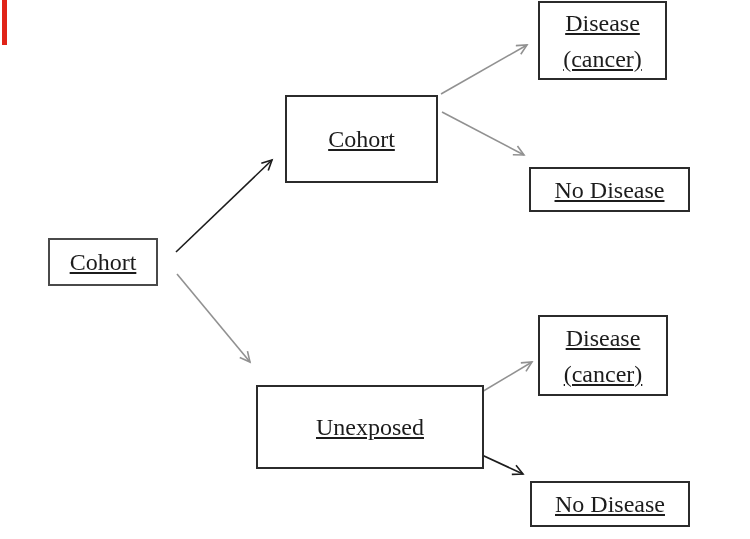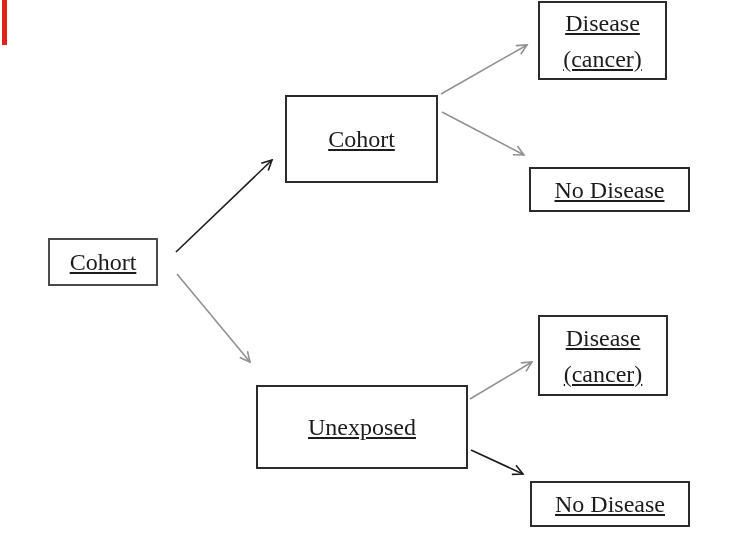--- a/index.html
+++ b/index.html
@@ -23,21 +23,21 @@
     font-size:24px;
     line-height:36px;
     box-sizing:border-box;
     white-space:nowrap;
     text-decoration:underline;
   }
   #node-cohort        {left:48px;  top:238px; width:110px; height:48px; border-color:#4a4a4a;}
   #node-exposed       {left:285px; top:95px;  width:153px; height:88px;}
   #node-disease-top   {left:538px; top:1px;   width:129px; height:79px;}
   #node-nodisease-top {left:529px; top:167px; width:161px; height:45px;}
-  #node-unexposed     {left:256px; top:385px; width:212px; height:84px;text-align:right;}
+  #node-unexposed     {left:256px; top:385px; width:228px; height:84px;text-align:right;}
   #node-disease-bot   {left:538px; top:315px; width:130px; height:81px;}
   #node-nodisease-bot {left:530px; top:481px; width:160px; height:46px;}
   #arrow-layer{position:absolute;left:0;top:0;width:750px;height:539px;}
   #red-accent-bar{
     position:absolute;left:2px;top:0;width:5px;height:45px;
     background:#e02318;
   }
 </style>
 </head>
 <body>

